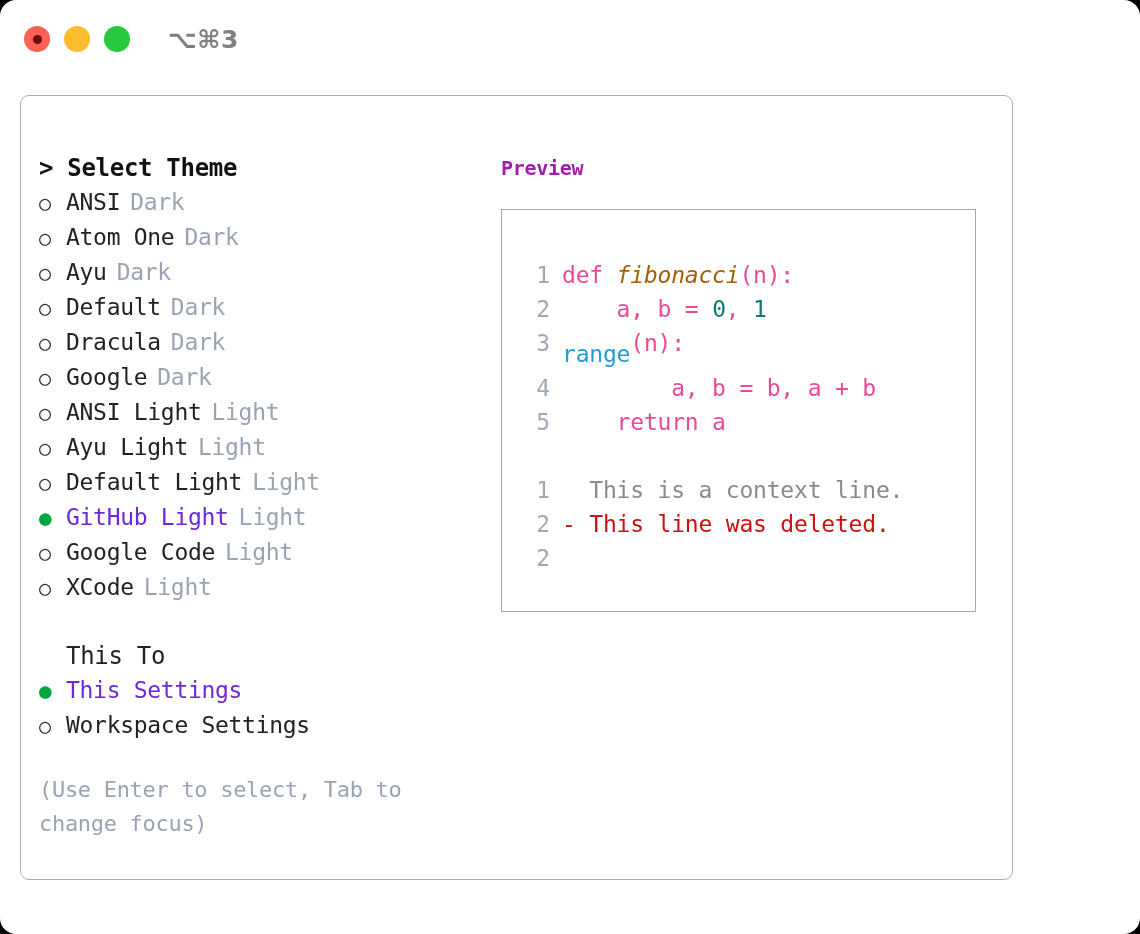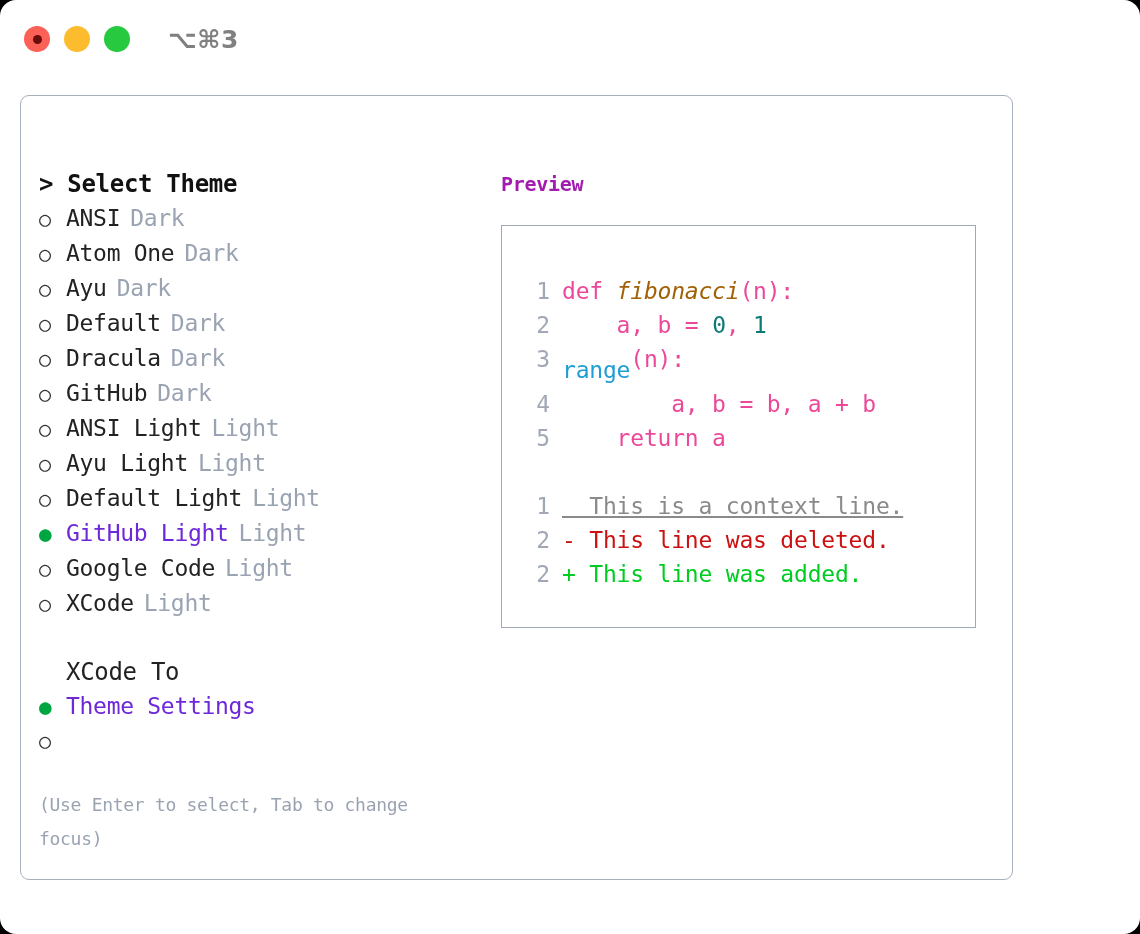--- a/index.html
+++ b/index.html
@@ -75,21 +75,21 @@
     width: 993px;
     height: 785px;
     border: 1.5px solid #a8b0bd;
     border-radius: 9px;
     box-sizing: border-box;
     background: #ffffff;
   }
 
   .columns {
     position: absolute;
-    left: 0; top: 16px;
+    left: 0; top: 0;
     width: 100%;
     height: 100%;
   }
 
   
   .left-col {
     position: absolute;
     left: 18px;
     top: 55px;
     width: 450px;
@@ -138,21 +138,21 @@
   .opt-tag {
     color: #9aa3b2;
     margin-left: 10px;
   }
   .opt-row.selected .opt-tag { color: #9aa3b2; }
 
   .spacer-row { height: 34px; }
 
   .hint {
     margin-top: 30px;
-    font-size: 18px;
+    font-size: 22px;
     line-height: 34px;
     color: #9aa3b2;
     width: 400px;
     letter-spacing: -0.3px;
   }
 
   
   .preview-title {
     font-size: 20px;
     font-weight: 700;
@@ -185,21 +185,21 @@
     margin-right: 12px;
   }
   .code-text { color: #ec4899; }
 
   .tok-fn   { color: #a16207; font-style: italic; }
   .tok-num  { color: #0c7a77; }
   .tok-call { color: #1f9ed4; margin-top: 11px; }
 
   .blank-line { height: 34px; }
 
-  .diff-ctx { color: #8a8a8a; text-decoration: underline; }
+  .diff-ctx { color: #8a8a8a; }
   .diff-del { color: #cc1111; }
   .diff-add { color: #00cc22; }
 </style>
 </head>
 <body>
 
 <div class="window">
 
   <div class="titlebar">
     <div class="lights">
@@ -216,54 +216,54 @@
     <div class="columns">
 
       <div class="left-col">
         <div class="section-title">&gt; Select Theme</div>
         <div id="theme-list">
             <div class="opt-row"><span class="marker">○</span><span class="opt-label">ANSI</span><span class="opt-tag">Dark</span></div>
             <div class="opt-row"><span class="marker">○</span><span class="opt-label">Atom One</span><span class="opt-tag">Dark</span></div>
             <div class="opt-row"><span class="marker">○</span><span class="opt-label">Ayu</span><span class="opt-tag">Dark</span></div>
             <div class="opt-row"><span class="marker">○</span><span class="opt-label">Default</span><span class="opt-tag">Dark</span></div>
             <div class="opt-row"><span class="marker">○</span><span class="opt-label">Dracula</span><span class="opt-tag">Dark</span></div>
-            <div class="opt-row"><span class="marker">○</span><span class="opt-label">GitHub</span><span class="opt-tag">Dark</span></div>
+            <div class="opt-row"><span class="marker">○</span><span class="opt-label">Google</span><span class="opt-tag">Dark</span></div>
             <div class="opt-row"><span class="marker">○</span><span class="opt-label">ANSI Light</span><span class="opt-tag">Light</span></div>
             <div class="opt-row"><span class="marker">○</span><span class="opt-label">Ayu Light</span><span class="opt-tag">Light</span></div>
             <div class="opt-row"><span class="marker">○</span><span class="opt-label">Default Light</span><span class="opt-tag">Light</span></div>
             <div class="opt-row selected"><span class="marker on">●</span><span class="opt-label">GitHub Light</span><span class="opt-tag">Light</span></div>
             <div class="opt-row"><span class="marker">○</span><span class="opt-label">Google Code</span><span class="opt-tag">Light</span></div>
             <div class="opt-row"><span class="marker">○</span><span class="opt-label">XCode</span><span class="opt-tag">Light</span></div>
           </div>
 
         <div class="spacer-row"></div>
 
-        <div class="section-title plain" style="padding-left:27px;">XCode To</div>
+        <div class="section-title plain" style="padding-left:27px;">This To</div>
         <div id="apply-list">
-            <div class="opt-row selected"><span class="marker on">●</span><span class="opt-label">Theme Settings</span></div>
-            <div class="opt-row"><span class="marker">○</span></div>
+            <div class="opt-row selected"><span class="marker on">●</span><span class="opt-label">This Settings</span></div>
+            <div class="opt-row"><span class="marker">○</span><span class="opt-label">Workspace Settings</span></div>
           </div>
 
         <div class="hint">(Use Enter to select, Tab to change focus)</div>
       </div>
 
       <div class="right-col">
         <div class="preview-title">Preview</div>
         <div class="preview-box">
           <div id="code-block">
               <div class="code-line"><span class="gutter">1</span><span class="code-text">def </span><span class="tok-fn">fibonacci</span><span class="code-text">(n):</span></div>
               <div class="code-line"><span class="gutter">2</span><span class="code-text">    a, b = </span><span class="tok-num">0</span><span class="code-text">, </span><span class="tok-num">1</span></div>
               <div class="code-line"><span class="gutter">3</span><span class="tok-call">range</span><span class="code-text">(n):</span></div>
               <div class="code-line"><span class="gutter">4</span><span class="code-text">        a, b = b, a + b</span></div>
               <div class="code-line"><span class="gutter">5</span><span class="code-text">    return a</span></div>
             </div>
           <div class="blank-line"></div>
           <div id="diff-block">
               <div class="code-line"><span class="gutter">1</span><span class="diff-ctx">  This is a context line.</span></div>
               <div class="code-line"><span class="gutter">2</span><span class="diff-del">- This line was deleted.</span></div>
-              <div class="code-line"><span class="gutter">2</span><span class="diff-add">+ This line was added.</span></div>
+              <div class="code-line"><span class="gutter">2</span></div>
             </div>
         </div>
       </div>
 
     </div>
   </div>
 </div>
 
 </body></html>

